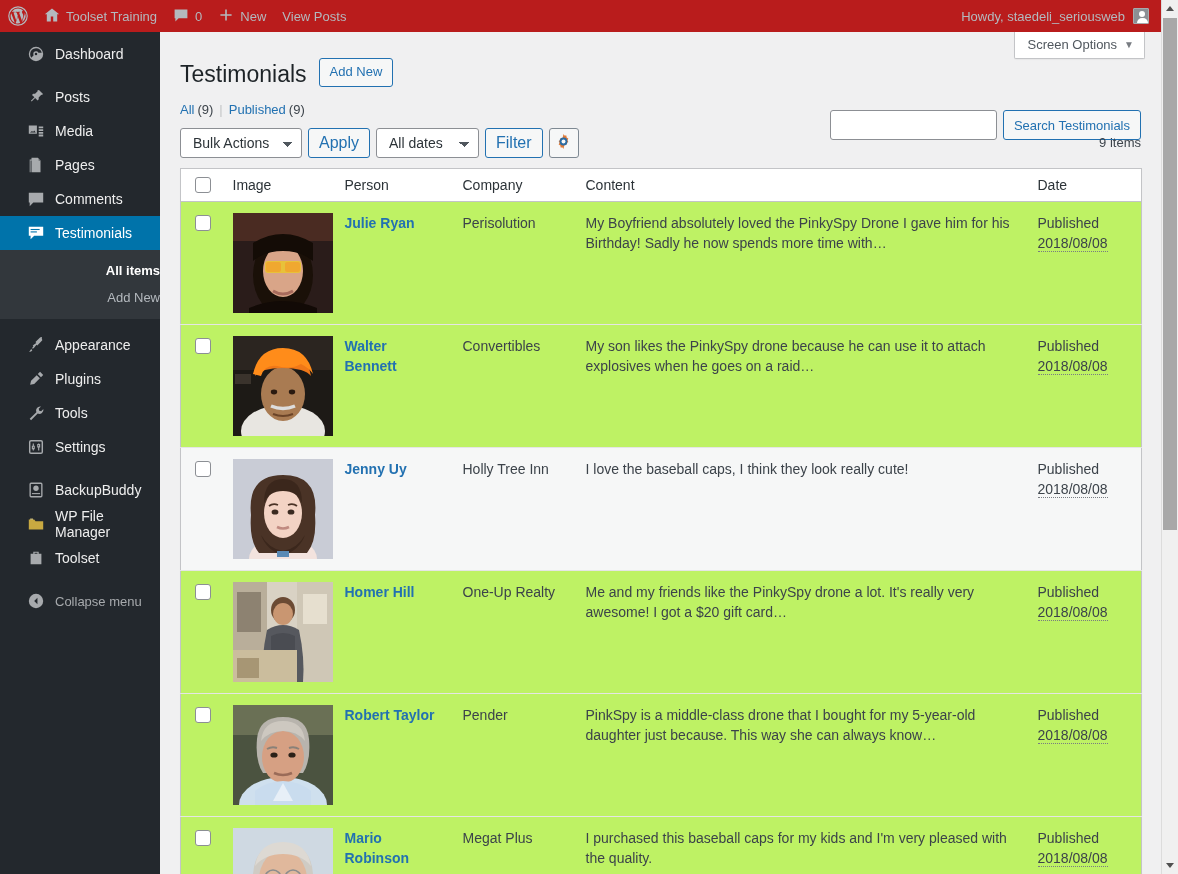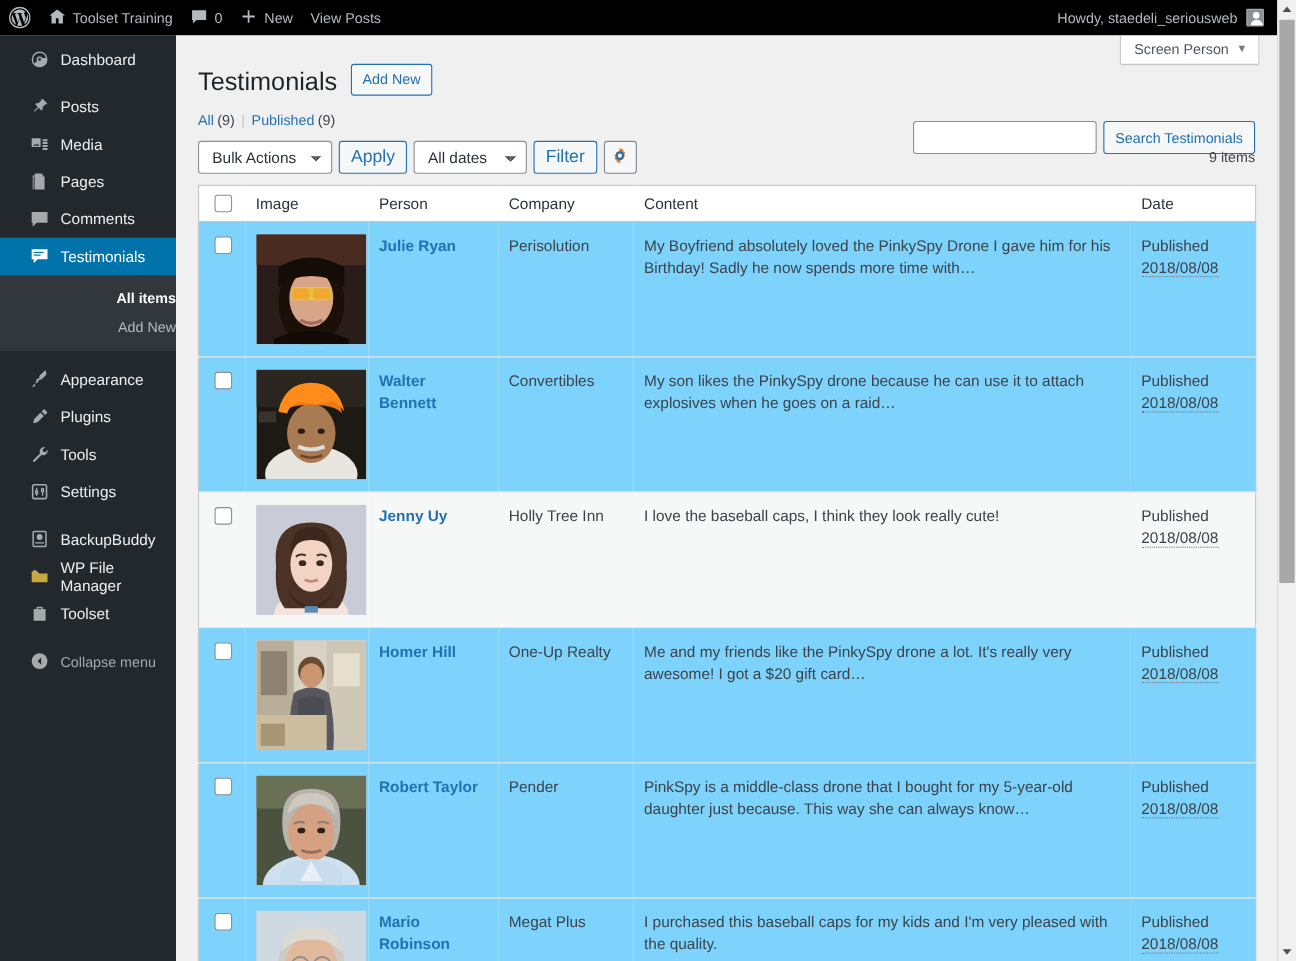--- a/index.html
+++ b/index.html
@@ -10,21 +10,21 @@
     background: #f0f0f1;
     color: #3c434a;
     font-size: 13px;
   }
   body { position: relative; }
 
   
   #adminbar {
     position: absolute; top: 0; left: 0;
     width: 1161px; height: 32px;
-    background: #000000;
+    background: #b91c1c;
     color: #b4b9be;
     display: flex; align-items: stretch;
     font-size: 13px;
     z-index: 30;
   }
   .ab-item {
     display: flex; align-items: center; gap: 6px;
     padding: 0 8px;
     color: #b4b9be;
     white-space: nowrap;
@@ -251,21 +251,21 @@
     height: 33px;
   }
   th.sortable-col { color: #2271b1; cursor: pointer; }
   th.col-cb, td.col-cb { width: 42px; padding-left: 14px !important; padding-right: 0 !important; }
   th.col-image, td.col-image { width: 112px; }
   th.col-person, td.col-person { width: 118px; }
   th.col-company, td.col-company { width: 123px; }
   th.col-content, td.col-content { width: 452px; }
   th.col-date, td.col-date { width: 114px; }
 
-  table.wp-list-table tbody tr { background: #7dd3fc; }
+  table.wp-list-table tbody tr { background: #bef264; }
   table.wp-list-table tbody tr.alternate { background: #f6f7f7; }
   table.wp-list-table tbody td {
     vertical-align: top;
     padding: 11px 10px;
     font-size: 14px;
     line-height: 1.45;
     color: #3c434a;
     border-top: 1px solid #e5e5e5;
   }
   table.wp-list-table tbody tr:first-child td { border-top: none; }
@@ -514,21 +514,21 @@
     </span>
     <span>Collapse menu</span>
   </div>
 
 </nav>
 
 <div id="content">
 
   <div id="screen-meta-links">
     <div id="screen-options-btn">
-      <span>Screen Person</span>
+      <span>Screen Options</span>
       <span class="caret">▼</span>
     </div>
   </div>
 
   <div class="wrap">
 
     <div id="page-head">
       <h1 id="page-title">Testimonials</h1>
       <span class="page-title-action">Add New</span>
     </div>

